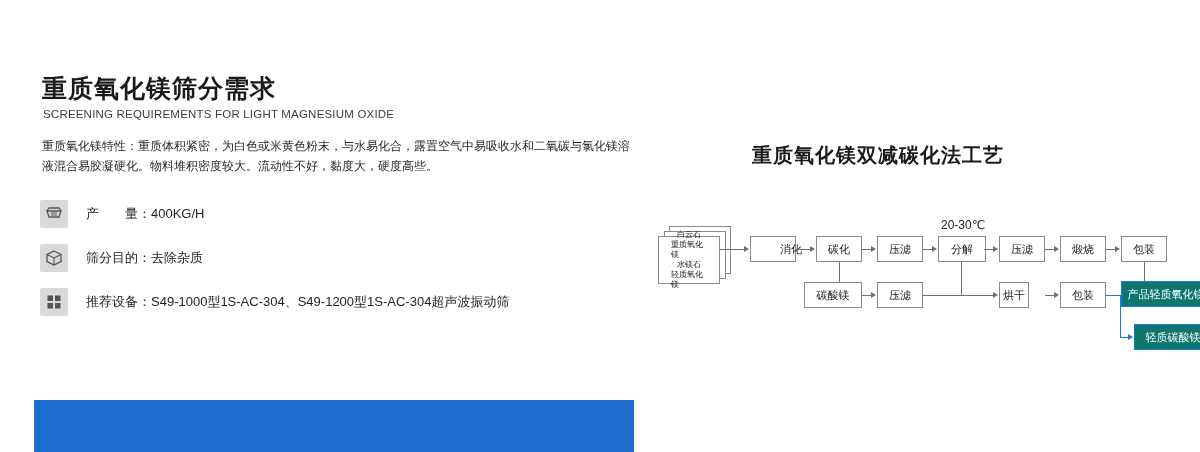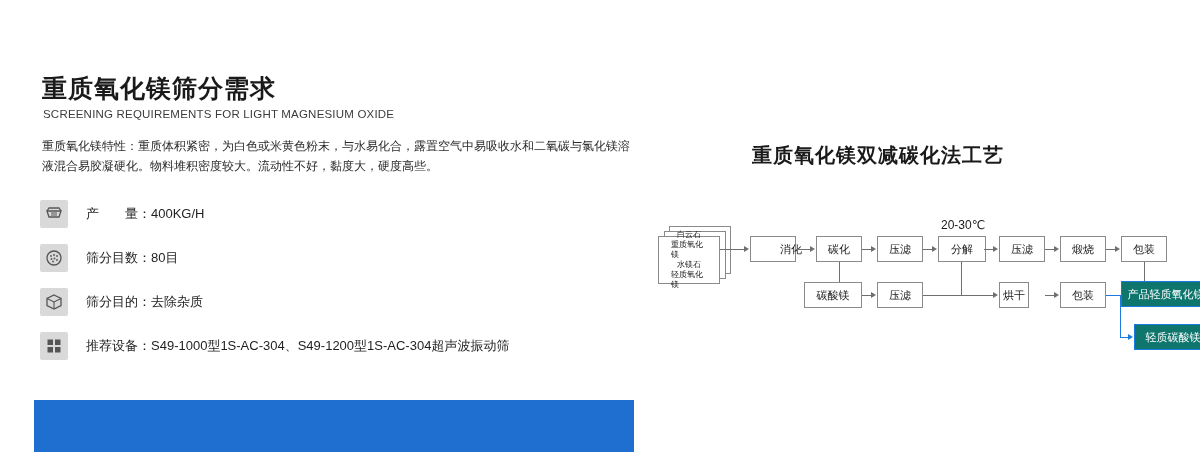--- a/index.html
+++ b/index.html
@@ -204,35 +204,20 @@
           <svg width="20" height="20" viewBox="0 0 20 20">
             <path d="M3 7 L17 7 L15 13 L5 13 Z" fill="none" stroke="#555" stroke-width="1.3"></path>
             <path d="M3 7 L5 4 L15 4 L17 7" fill="none" stroke="#555" stroke-width="1.3"></path>
             <line x1="7" y1="9" x2="13" y2="9" stroke="#555" stroke-width="1"></line>
             <line x1="7" y1="11" x2="13" y2="11" stroke="#555" stroke-width="1"></line>
           </svg>
         </div>
         <div class="spec-text">产　　量：400KG/H</div>
       </div>
 
-      <div class="spec-row">
-        <div class="spec-icon">
-          <svg width="20" height="20" viewBox="0 0 20 20">
-            <circle cx="10" cy="10" r="7" fill="none" stroke="#555" stroke-width="1.3"></circle>
-            <circle cx="7" cy="8" r="0.9" fill="#555"></circle>
-            <circle cx="10" cy="7" r="0.9" fill="#555"></circle>
-            <circle cx="13" cy="8" r="0.9" fill="#555"></circle>
-            <circle cx="7.5" cy="11" r="0.9" fill="#555"></circle>
-            <circle cx="10.5" cy="10.5" r="0.9" fill="#555"></circle>
-            <circle cx="13" cy="12" r="0.9" fill="#555"></circle>
-            <circle cx="9" cy="13.5" r="0.9" fill="#555"></circle>
-          </svg>
-        </div>
-        <div class="spec-text">筛分目数：80目</div>
-      </div>
 
       <div class="spec-row">
         <div class="spec-icon">
           <svg width="20" height="20" viewBox="0 0 20 20">
             <path d="M10 3 L17 6.5 L17 13.5 L10 17 L3 13.5 L3 6.5 Z" fill="none" stroke="#555" stroke-width="1.3"></path>
             <path d="M3 6.5 L10 10 L17 6.5" fill="none" stroke="#555" stroke-width="1.1"></path>
             <line x1="10" y1="10" x2="10" y2="17" stroke="#555" stroke-width="1.1"></line>
           </svg>
         </div>
         <div class="spec-text">筛分目的：去除杂质</div>

